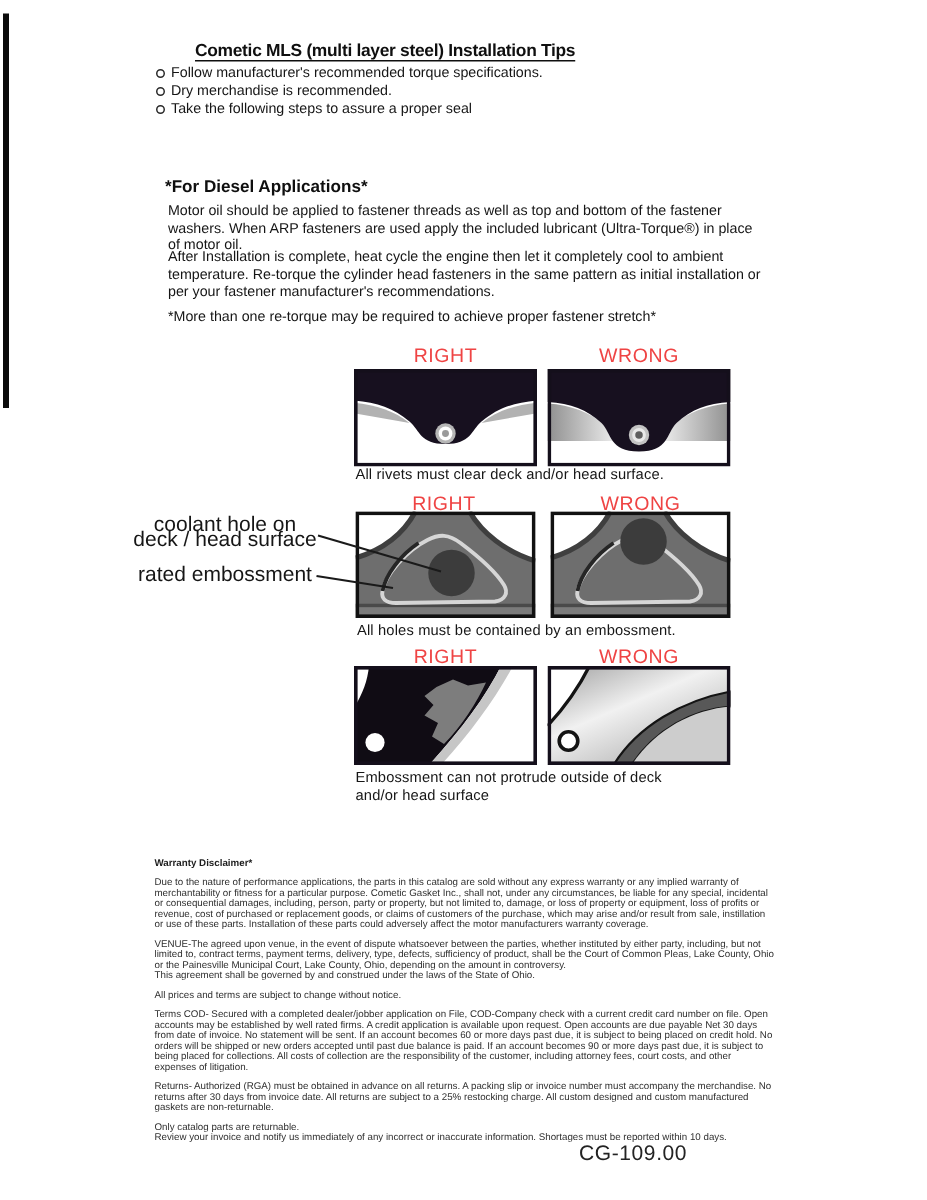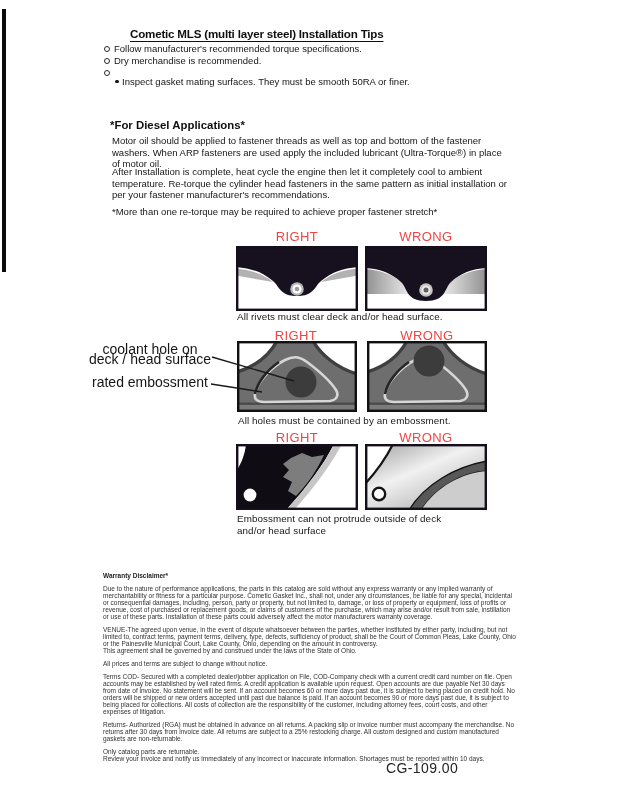--- a/index.html
+++ b/index.html
@@ -44,24 +44,21 @@
   <div class="brow">
     <span class="dot1"></span>
     <span>Follow manufacturer's recommended torque specifications.</span>
   </div>
   <div class="brow">
     <span class="dot1"></span>
     <span>Dry merchandise is recommended.</span>
   </div>
   <div class="brow">
     <span class="dot1"></span>
-  </div>
-  <div class="brow sub">
-    <span class="dot2"></span>
-    <span>Inspect gasket mating surfaces.  They must be smooth 50RA or finer.</span>
+    <span>Take the following steps to assure a proper seal</span>
   </div>
 </div>
 
 <div class="abs h2">*For Diesel Applications*</div>
 <div class="abs para p1">Motor oil should be applied to fastener threads as well as top and bottom of the fastener washers. When ARP fasteners are used apply the included lubricant (Ultra-Torque®) in place of motor oil.</div>
 <div class="abs para p2">After Installation is complete, heat cycle the engine then let it completely cool to ambient temperature. Re-torque the cylinder head fasteners in the same pattern as initial installation or per your fastener manufacturer's recommendations.</div>
 <div class="abs para note">*More than one re-torque may be required to achieve proper fastener stretch*</div>
 
 <div class="abs dlabel" style="left:236px;top:229px;">RIGHT</div>
 <div class="abs dlabel" style="left:365px;top:229px;">WRONG</div>

